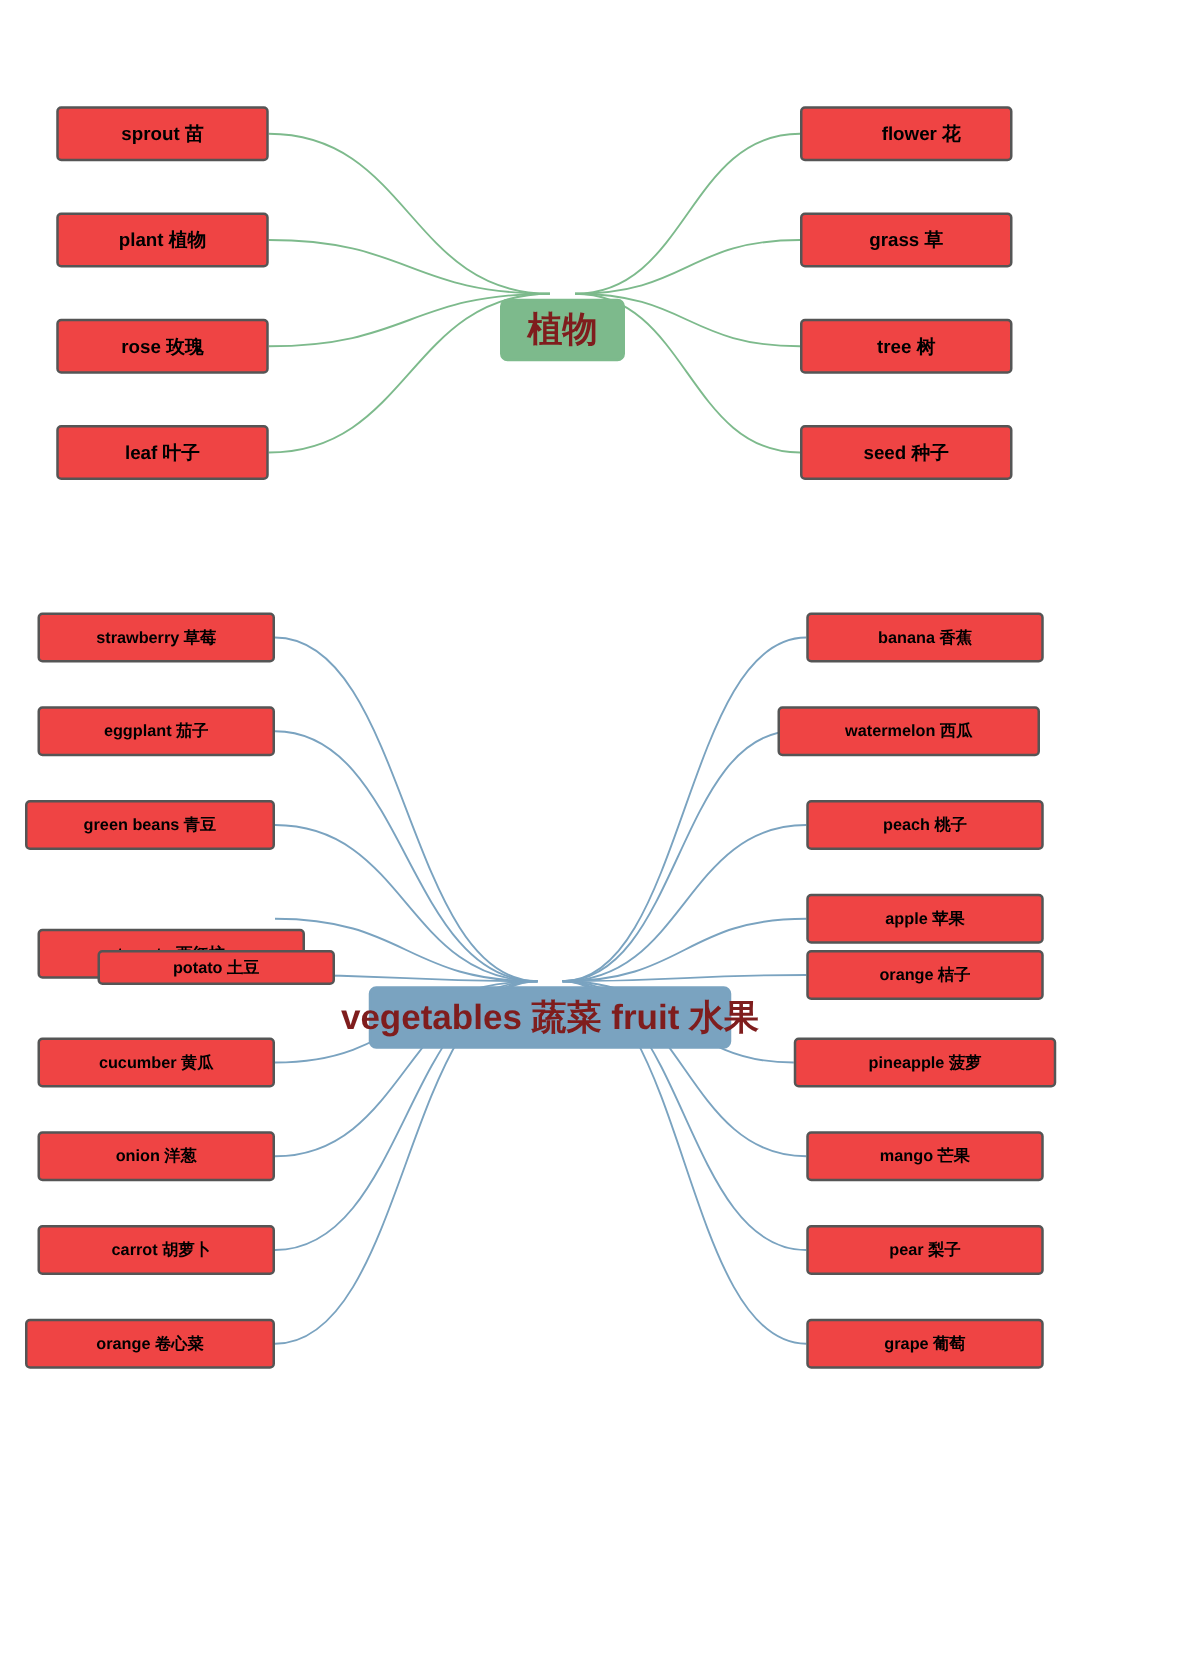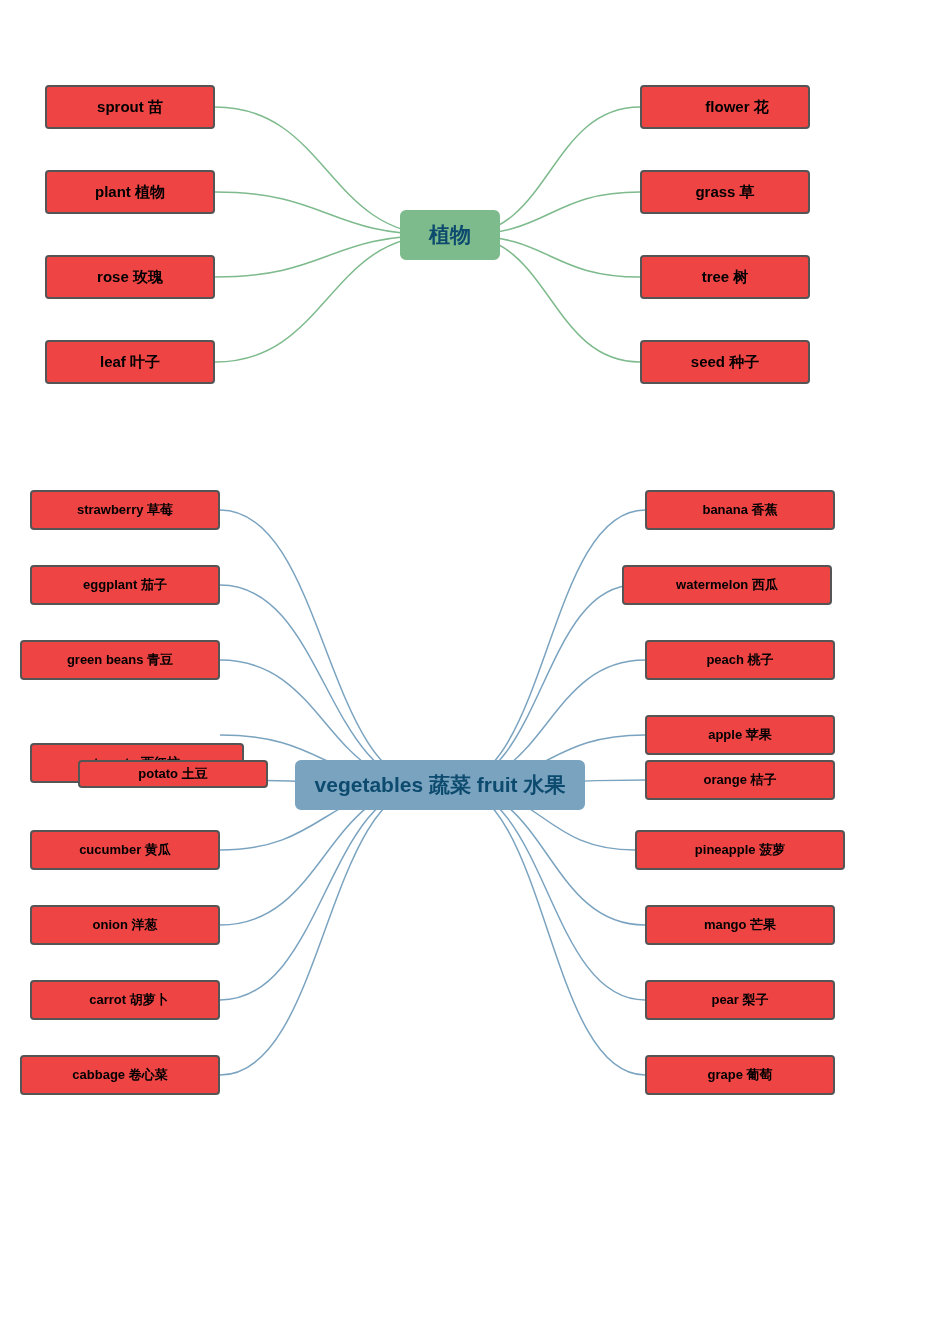--- a/index.html
+++ b/index.html
@@ -33,27 +33,28 @@
       background: #ef4444;
       white-space: nowrap;
       display: flex;
       align-items: center;
       justify-content: center;
     }
     .center-node {
       position: absolute;
       border-radius: 6px;
       padding: 10px 20px;
-      font-size: 21px;
+      font-size: 28px;
       font-weight: bold;
-      color: #0c4a6e;
+      color: #7f1d1d;
       white-space: nowrap;
       display: flex;
       align-items: center;
       justify-content: center;
+      margin-top: 29px;
     }
     .center-node.plants {
       background: #7dba8c;
       border: 2px solid #7dba8c;
     }
     .center-node.veggies {
       background: #7aa3c0;
       border: 2px solid #7aa3c0;
     }
   </style>
@@ -100,21 +101,21 @@
       <div class="node" style="left: 640px; top: 340px; width: 170px; height: 44px; border-color: rgb(85, 85, 85);">seed  种子</div>
       <div class="center-node plants" style="left: 400px; top: 210px; width: 100px; height: 50px;">植物</div>
       <div class="node" style="left: 30px; top: 490px; width: 190px; height: 40px; border-color: rgb(85, 85, 85); font-size: 13px;">strawberry  草莓</div>
       <div class="node" style="left: 30px; top: 565px; width: 190px; height: 40px; border-color: rgb(85, 85, 85); font-size: 13px;">eggplant  茄子</div>
       <div class="node" style="left: 20px; top: 640px; width: 200px; height: 40px; border-color: rgb(85, 85, 85); font-size: 13px;">green beans  青豆</div>
       <div class="node" style="left: 30px; top: 743px; width: 214px; height: 40px; border-color: rgb(85, 85, 85); font-size: 13px;">tomato  西红柿</div>
       <div class="node" style="left: 30px; top: 760px; width: 190px; height: 28px; border-color: rgb(85, 85, 85); font-size: 13px; margin-left: 48px;">potato  土豆</div>
       <div class="node" style="left: 30px; top: 830px; width: 190px; height: 40px; border-color: rgb(85, 85, 85); font-size: 13px;">cucumber  黄瓜</div>
       <div class="node" style="left: 30px; top: 905px; width: 190px; height: 40px; border-color: rgb(85, 85, 85); font-size: 13px;">onion  洋葱</div>
       <div class="node" style="left: 30px; top: 980px; width: 190px; height: 40px; border-color: rgb(85, 85, 85); font-size: 13px; padding-left: 20px;">carrot  胡萝卜</div>
-      <div class="node" style="left: 20px; top: 1055px; width: 200px; height: 40px; border-color: rgb(85, 85, 85); font-size: 13px;">cabbage  卷心菜</div>
+      <div class="node" style="left: 20px; top: 1055px; width: 200px; height: 40px; border-color: rgb(85, 85, 85); font-size: 13px;">orange  卷心菜</div>
       <div class="node" style="left: 645px; top: 490px; width: 190px; height: 40px; border-color: rgb(85, 85, 85); font-size: 13px;">banana  香蕉</div>
       <div class="node" style="left: 622px; top: 565px; width: 210px; height: 40px; border-color: rgb(85, 85, 85); font-size: 13px;">watermelon  西瓜</div>
       <div class="node" style="left: 645px; top: 640px; width: 190px; height: 40px; border-color: rgb(85, 85, 85); font-size: 13px;">peach  桃子</div>
       <div class="node" style="left: 645px; top: 715px; width: 190px; height: 40px; border-color: rgb(85, 85, 85); font-size: 13px;">apple  苹果</div>
       <div class="node" style="left: 645px; top: 760px; width: 190px; height: 40px; border-color: rgb(85, 85, 85); font-size: 13px;">orange  桔子</div>
       <div class="node" style="left: 635px; top: 830px; width: 210px; height: 40px; border-color: rgb(85, 85, 85); font-size: 13px;">pineapple  菠萝</div>
       <div class="node" style="left: 645px; top: 905px; width: 190px; height: 40px; border-color: rgb(85, 85, 85); font-size: 13px;">mango  芒果</div>
       <div class="node" style="left: 645px; top: 980px; width: 190px; height: 40px; border-color: rgb(85, 85, 85); font-size: 13px;">pear  梨子</div>
       <div class="node" style="left: 645px; top: 1055px; width: 190px; height: 40px; border-color: rgb(85, 85, 85); font-size: 13px;">grape  葡萄</div>
       <div class="center-node veggies" style="left: 295px; top: 760px; width: 290px; height: 50px;">vegetables 蔬菜   fruit  水果</div>

